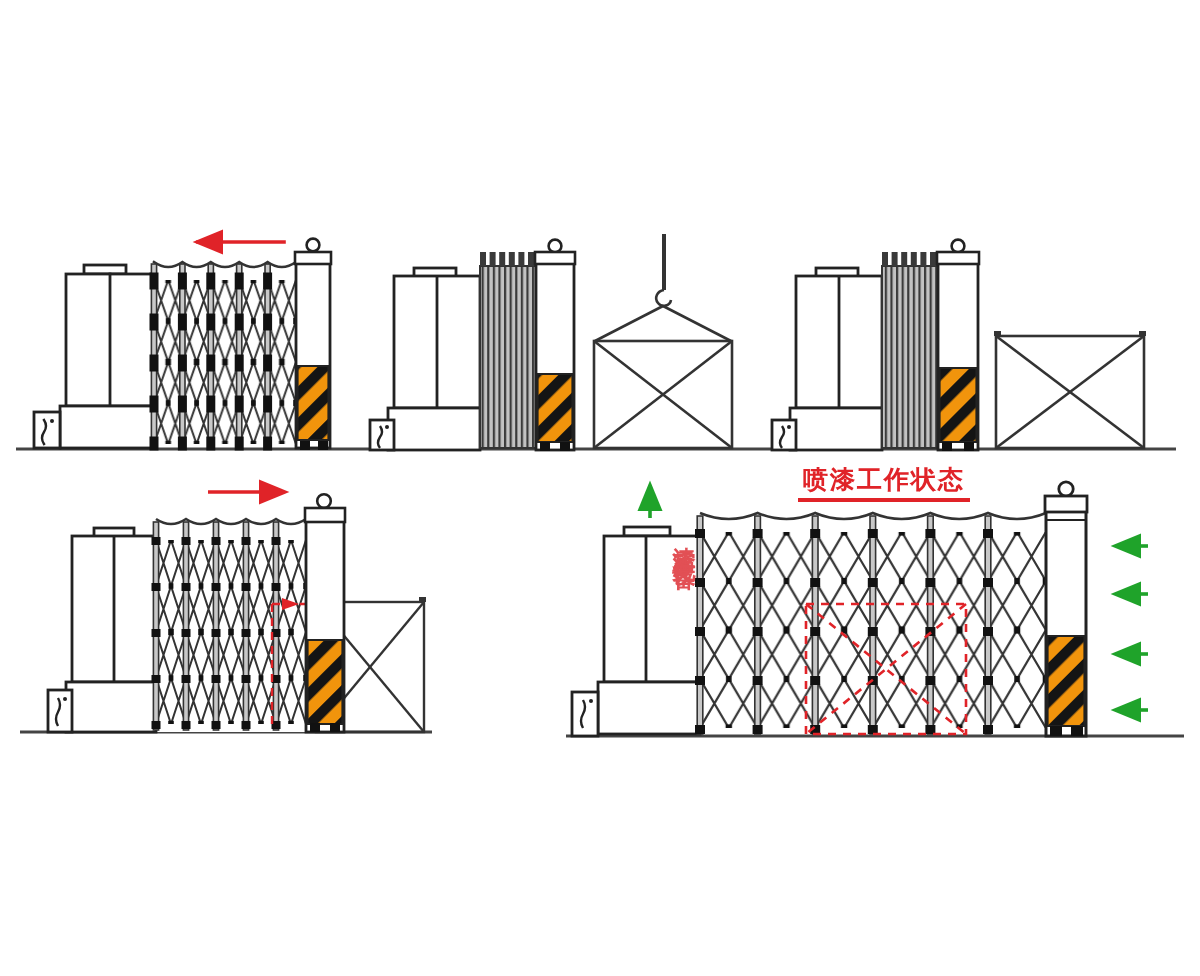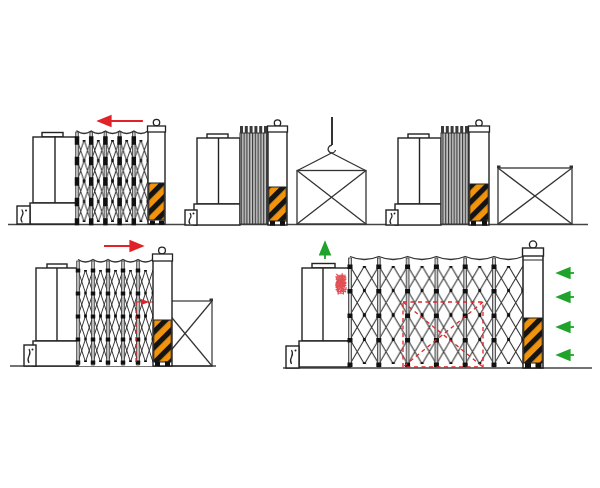--- a/index.html
+++ b/index.html
@@ -280,15 +280,16 @@
 
     <g stroke="#1fa32a" stroke-width="1.8">
       <line x1="574" y1="273" x2="558" y2="273" marker-end="url(#mg)"></line>
       <line x1="574" y1="297" x2="558" y2="297" marker-end="url(#mg)"></line>
       <line x1="574" y1="327" x2="558" y2="327" marker-end="url(#mg)"></line>
       <line x1="574" y1="355" x2="558" y2="355" marker-end="url(#mg)"></line>
     </g>
   </g>
 </svg>
 
+<div class="label-title">喷漆工作状态</div>
 <div class="label-vert">漆雾净化设备</div>
 
 </div>
 
 </body></html>

